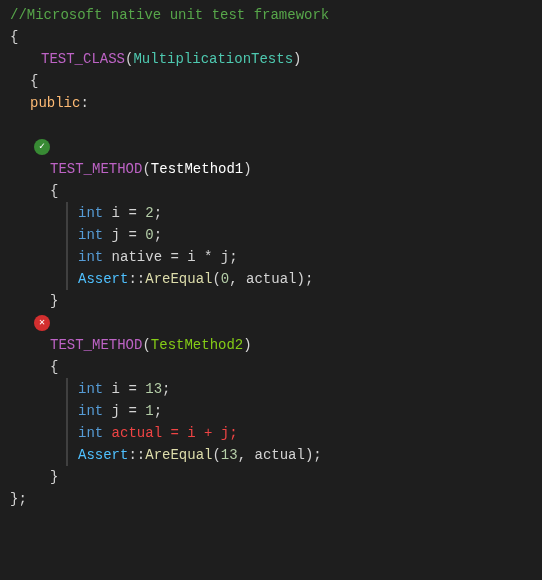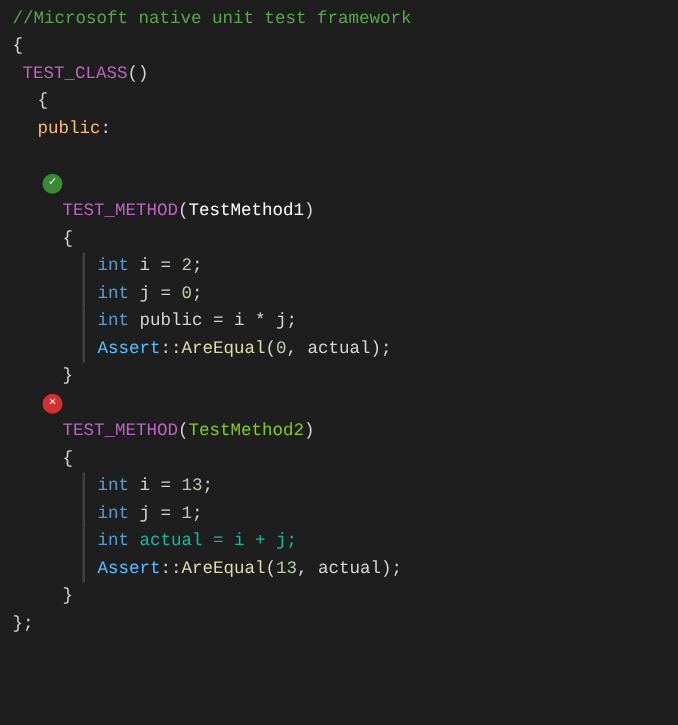--- a/index.html
+++ b/index.html
@@ -42,22 +42,22 @@
   <div style="width:542px; height:580px; background:#1e1e1e; font-family:Consolas,'Courier New',monospace; font-size:14px; padding:4px 0; overflow:hidden; position:relative;">
 
     <div class="line" style="padding-left:10px;align-items:center;">
       <span style="color:#57a64a;">//Microsoft native unit test framework</span>
     </div>
 
     <div class="line" style="padding-left:10px;">
       <span style="color:#d4d4d4;">{</span>
     </div>
 
-    <div class="line" style="padding-left:18px;">
-      <span style="color:#bd63c5;">TEST_CLASS</span><span style="color:#d4d4d4;">(</span><span style="color:#d4d4d4;">)</span>
+    <div class="line" style="padding-left:41px;">
+      <span style="color:#bd63c5;">TEST_CLASS</span><span style="color:#d4d4d4;">(</span><span style="color:#4ec9b0;">MultiplicationTests</span><span style="color:#d4d4d4;">)</span>
     </div>
 
     <div class="line" style="padding-left:30px;">
       <span style="color:#d4d4d4;">{</span>
     </div>
 
     <div class="line" style="padding-left:30px;">
       <span style="color:#fdba74;">public</span><span style="color:#d4d4d4;">:</span>
     </div>
 
@@ -81,21 +81,21 @@
 
     <div class="line" style="padding-left:76px; border-left: 2px solid #404040; margin-left:66px; padding-left:10px;">
       <span style="color:#569cd6;">int</span><span style="color:#d4d4d4;"> i = </span><span style="color:#b5cea8;">2</span><span style="color:#d4d4d4;">;</span>
     </div>
 
     <div class="line" style="margin-left:66px; padding-left:10px; border-left: 2px solid #404040;">
       <span style="color:#569cd6;">int</span><span style="color:#d4d4d4;"> j = </span><span style="color:#b5cea8;">0</span><span style="color:#d4d4d4;">;</span>
     </div>
 
     <div class="line" style="margin-left:66px; padding-left:10px; border-left: 2px solid #404040;">
-      <span style="color:#569cd6;">int</span><span style="color:#d4d4d4;"> public = i * j;</span>
+      <span style="color:#569cd6;">int</span><span style="color:#d4d4d4;"> native = i * j;</span>
     </div>
 
     <div class="line" style="margin-left:66px; padding-left:10px; border-left: 2px solid #404040;">
       <span style="color:#4fc1ff;">Assert</span><span style="color:#d4d4d4;">::</span><span style="color:#dcdcaa;">AreEqual</span><span style="color:#d4d4d4;">(</span><span style="color:#b5cea8;">0</span><span style="color:#d4d4d4;">, actual);</span>
     </div>
 
     <div class="line" style="padding-left:50px;">
       <span style="color:#d4d4d4;">}</span>
     </div>
 
@@ -115,21 +115,21 @@
 
     <div class="line" style="margin-left:66px; padding-left:10px; border-left: 2px solid #404040;">
       <span style="color:#569cd6;">int</span><span style="color:#d4d4d4;"> i = </span><span style="color:#b5cea8;">13</span><span style="color:#d4d4d4;">;</span>
     </div>
 
     <div class="line" style="margin-left:66px; padding-left:10px; border-left: 2px solid #404040;">
       <span style="color:#569cd6;">int</span><span style="color:#d4d4d4;"> j = </span><span style="color:#b5cea8;">1</span><span style="color:#d4d4d4;">;</span>
     </div>
 
     <div class="line" style="margin-left:66px; padding-left:10px; border-left: 2px solid #404040;">
-      <span style="color:#569cd6;">int</span><span style="color:#14b8a6;"> actual = i + j;</span>
+      <span style="color:#569cd6;">int</span><span style="color:#ef4444;"> actual = i + j;</span>
     </div>
 
     <div class="line" style="margin-left:66px; padding-left:10px; border-left: 2px solid #404040;">
       <span style="color:#4fc1ff;">Assert</span><span style="color:#d4d4d4;">::</span><span style="color:#dcdcaa;">AreEqual</span><span style="color:#d4d4d4;">(</span><span style="color:#b5cea8;">13</span><span style="color:#d4d4d4;">, actual);</span>
     </div>
 
     <div class="line" style="padding-left:50px;">
       <span style="color:#d4d4d4;">}</span>
     </div>
 

